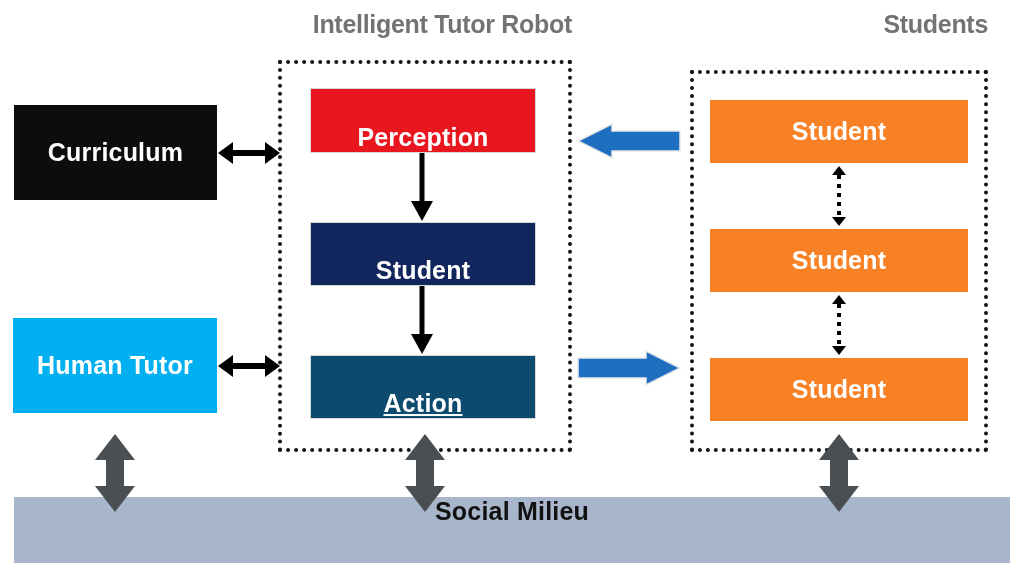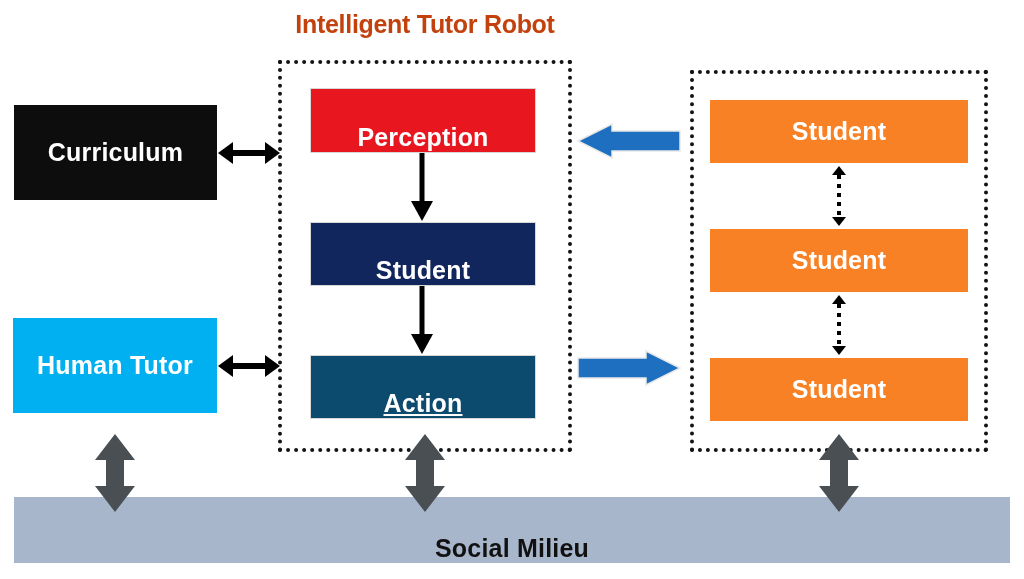--- a/index.html
+++ b/index.html
@@ -12,23 +12,23 @@
     width: 1024px;
     height: 579px;
     background: #ffffff;
     font-family: "Liberation Sans", sans-serif;
     overflow: hidden;
   }
   .title {
     position: absolute;
     font-weight: bold;
     font-size: 25px;
-    color: #c2410c;
+    color: #737373;
     letter-spacing: -0.3px;
-    text-align: center;
+    text-align: right;
     white-space: nowrap;
   }
   .dotted-box {
     position: absolute;
     border: 4px dotted #141414;
     box-sizing: border-box;
     background: transparent;
   }
   .blockbox {
     position: absolute;
@@ -42,21 +42,21 @@
     letter-spacing: 0.2px;
     white-space: nowrap;
   }
   .blockbox.outlined {
     border: 1px solid #d8d8d8;
     align-items: flex-end;
   }
   .social-bar {
     position: absolute;
     display: flex;
-    align-items: flex-end;
+    align-items: flex-start;
     justify-content: center;
     color: #111111;
     font-weight: bold;
     font-size: 25px;
     letter-spacing: 0.2px;
   }
   .svg-layer {
     position: absolute;
     left: 0;
     top: 0;
@@ -64,20 +64,21 @@
     height: 579px;
     pointer-events: none;
   }
 </style>
 </head>
 <body>
 
 <div id="canvas">
 
   <div class="title" id="title-robot" style="left: 278px; width: 294px; top: 10px;">Intelligent Tutor Robot</div>
+  <div class="title" id="title-students" style="left: 690px; width: 298px; top: 10px;">Students</div>
 
   <div class="dotted-box" id="robot-container" style="left: 278px; top: 60px; width: 294px; height: 392px; border-color: rgb(20, 20, 20);"></div>
   <div class="dotted-box" id="students-container" style="left: 690px; top: 70px; width: 298px; height: 382px; border-color: rgb(20, 20, 20);"></div>
 
   <div class="blockbox" id="block-curriculum" style="left: 14px; top: 105px; width: 203px; height: 95px; background: rgb(13, 13, 13);">
     <span>Curriculum</span>
   </div>
   <div class="blockbox" id="block-human_tutor" style="left: 13px; top: 318px; width: 204px; height: 95px; background: rgb(0, 176, 240); justify-content: center;">
     <span>Human Tutor</span>
   </div>

